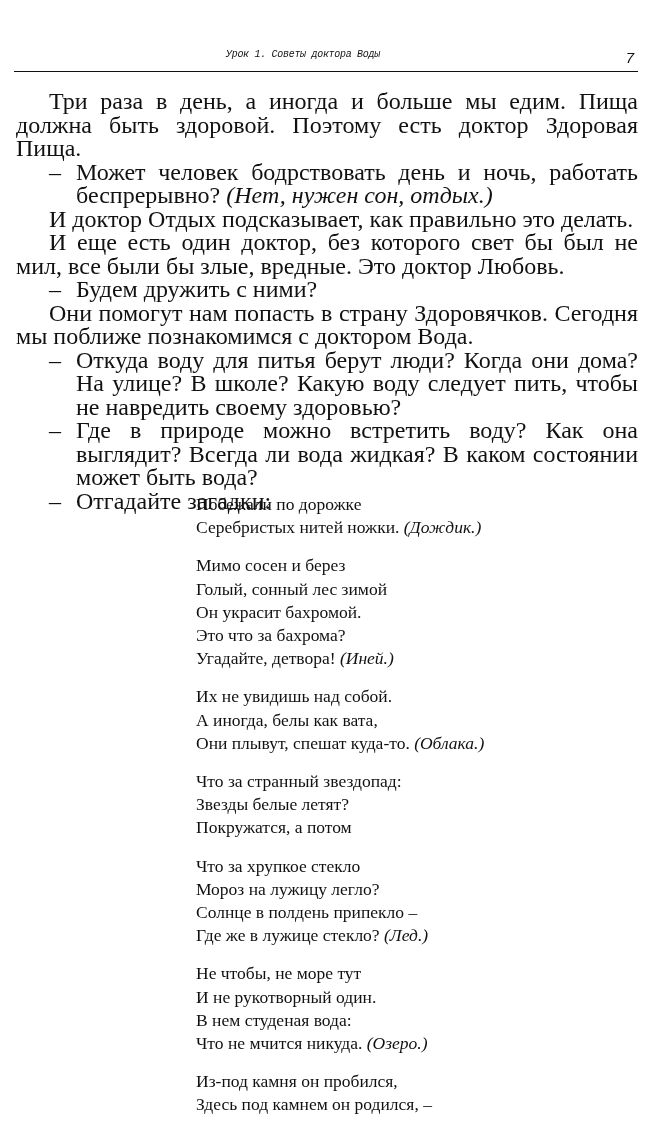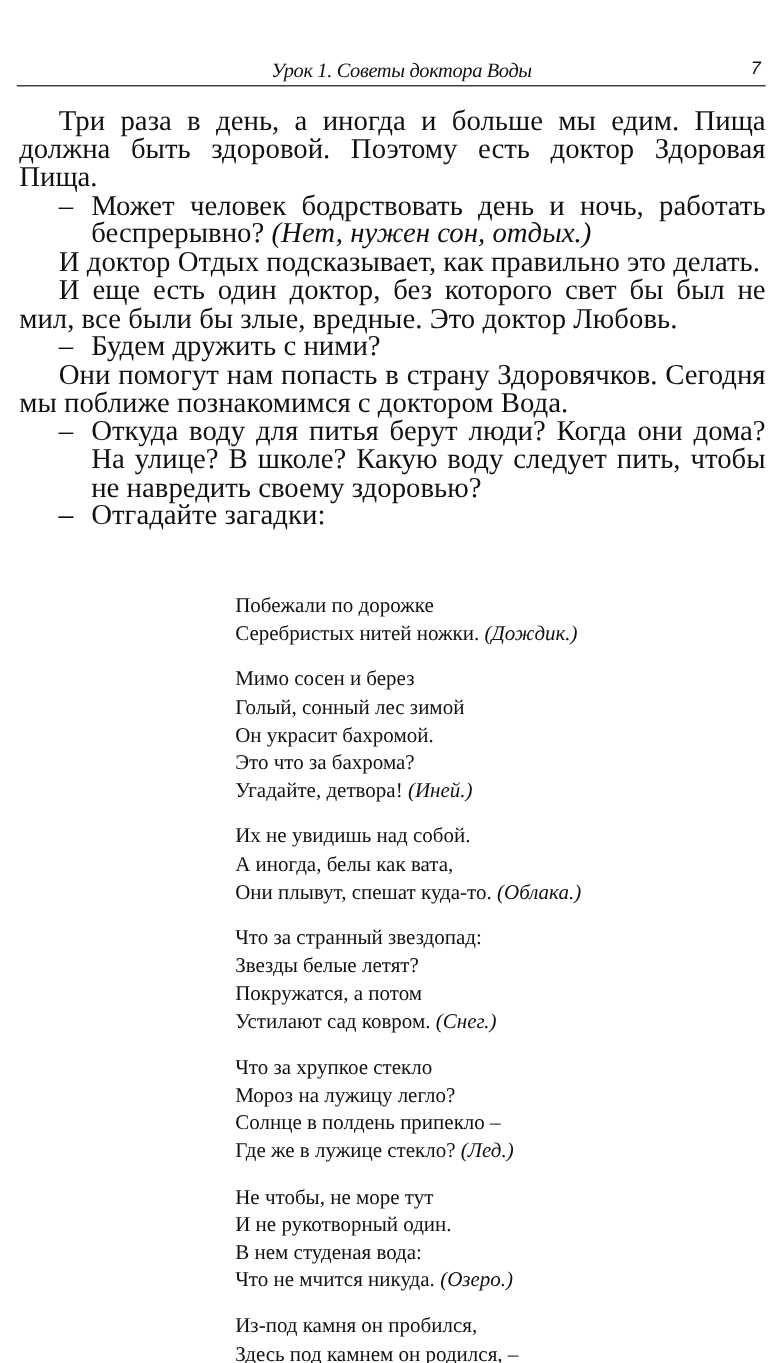--- a/index.html
+++ b/index.html
@@ -7,22 +7,22 @@
       width: 649px; height: 1136px; position: relative; overflow: hidden;
       font-family: "Liberation Serif", "DejaVu Serif", serif;
       color: #111111;
     }
     .header {
       position: absolute; left: 14px; top: 49px; width: 624px; height: 22px;
       border-bottom: 1.5px solid #111;
     }
     .header-title {
       position: absolute; left: 212px; top: 0px;
-      font-family: Liberation Serif, serif;
-      font-style: italic; font-size: 17px; letter-spacing: -0.3px;
+      font-family: Liberation Mono, monospace;
+      font-style: italic; font-size: 10px; letter-spacing: -0.3px;
     }
     .header-page {
       position: absolute; right: 4px; top: 0px;
       font-family: "Liberation Sans", "DejaVu Sans", sans-serif;
       font-style: italic; font-size: 15px;
     }
     .body-text {
       position: absolute; left: 16px; top: 90px; width: 622px;
       font-size: 24px; line-height: 23.5px;
     }
@@ -55,21 +55,21 @@
   <p class="para"><span>И доктор Отдых подсказывает, как правильно это делать.</span></p>
 
   <p class="para"><span>И еще есть один доктор, без которого свет бы был не мил, все были бы злые, вредные. Это доктор Любовь.</span></p>
 
   <p class="dash-item"><span class="dash">–</span><span>Будем дружить с ними?</span></p>
 
   <p class="para"><span>Они помогут нам попасть в страну Здоровячков. Сегодня мы поближе познакомимся с доктором Вода.</span></p>
 
   <p class="dash-item"><span class="dash">–</span><span>Откуда воду для питья берут люди? Когда они дома? На улице? В школе? Какую воду следует пить, чтобы не навредить своему здоровью?</span></p>
 
-  <p class="dash-item"><span class="dash">–</span></p>
+  <p class="dash-item"><span class="dash">–</span><span>Где в природе можно встретить воду? Как она выглядит? Всегда ли вода жидкая? В каком состоянии может быть вода?</span></p>
 
   <p class="dash-item"><span class="dash">–</span><span>Отгадайте загадки:</span></p>
 </div>
 
 <div class="riddles">
   <div class="riddle">
     <span class="line">Побежали по дорожке</span>
     <span class="line"><span>Серебристых нитей ножки.</span> <span class="ans">(Дождик.)</span></span>
   </div>
   <div class="riddle">
@@ -81,21 +81,20 @@
   </div>
   <div class="riddle">
     <span class="line">Их не увидишь над собой.</span>
     <span class="line">А иногда, белы как вата,</span>
     <span class="line"><span>Они плывут, спешат куда-то.</span> <span class="ans">(Облака.)</span></span>
   </div>
   <div class="riddle">
     <span class="line">Что за странный звездопад:</span>
     <span class="line">Звезды белые летят?</span>
     <span class="line">Покружатся, а потом</span>
-    <span class="line"><span>Устилают сад ковром.</span> <span class="ans">(Снег.)</span></span>
   </div>
   <div class="riddle">
     <span class="line">Что за хрупкое стекло</span>
     <span class="line">Мороз на лужицу легло?</span>
     <span class="line">Солнце в полдень припекло –</span>
     <span class="line"><span>Где же в лужице стекло?</span> <span class="ans">(Лед.)</span></span>
   </div>
   <div class="riddle">
     <span class="line">Не чтобы, не море тут</span>
     <span class="line">И не рукотворный один.</span>

